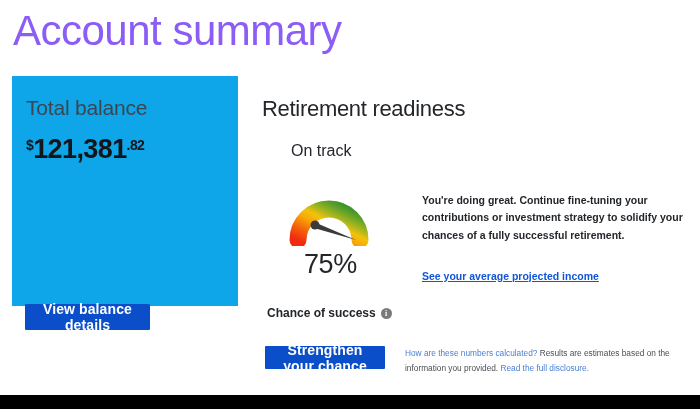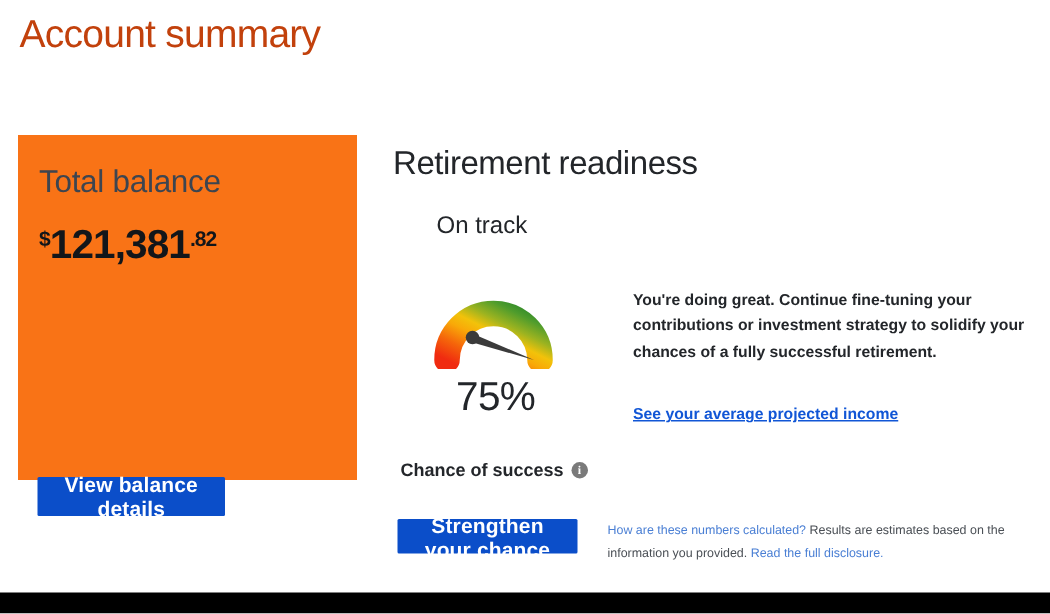--- a/index.html
+++ b/index.html
@@ -16,35 +16,35 @@
     color: #1a1a1a;
     overflow: hidden;
     position: relative;
   }
 
   
   .page-title {
     position: absolute;
     left: 13px;
     top: 8px;
-    font-size: 26px;
+    font-size: 42px;
     font-weight: 400;
     letter-spacing: -0.5px;
-    color: #c2410c;
+    color: #8b5cf6;
     line-height: 1.1;
   }
 
   
   .balance-panel {
     position: absolute;
     left: 12px;
-    top: 90px;
+    top: 76px;
     width: 226px;
     height: 230px;
-    background: #f97316;
+    background: #0ea5e9;
   }
   .balance-label {
     position: absolute;
     left: 14px;
     top: 20px;
     font-size: 21px;
     font-weight: 400;
     color: #3d4550;
     letter-spacing: -0.2px;
   }

